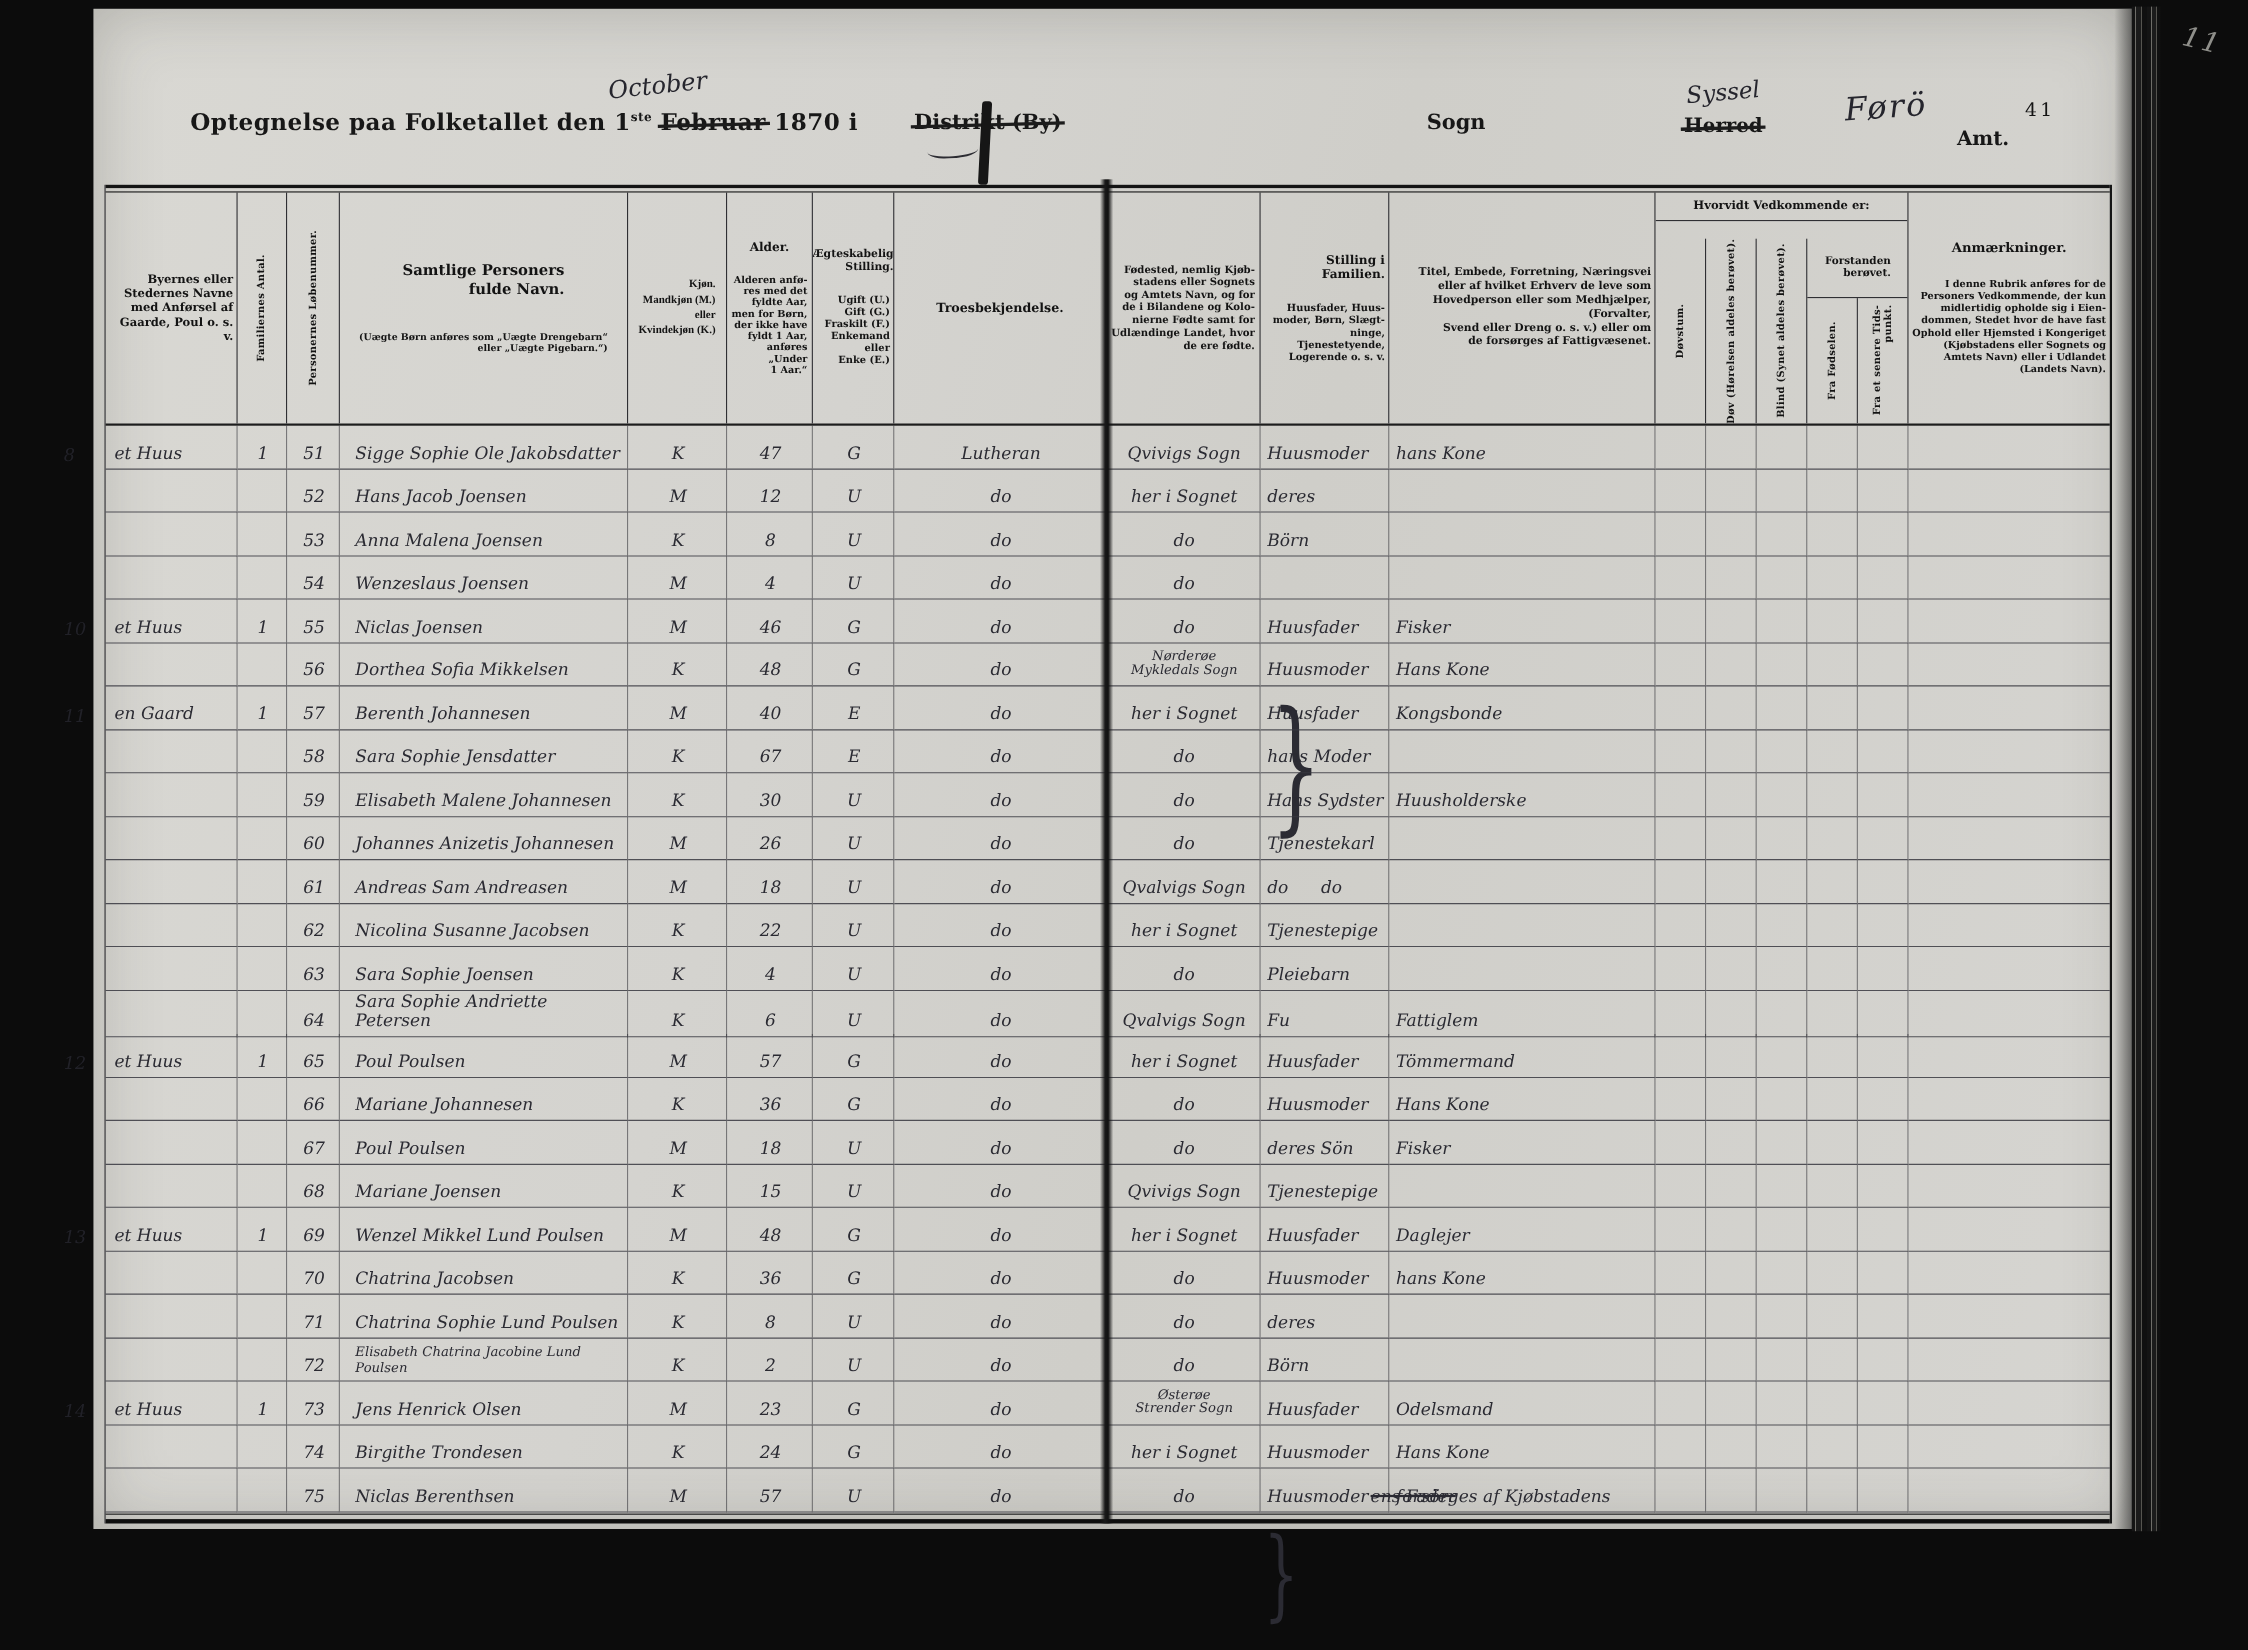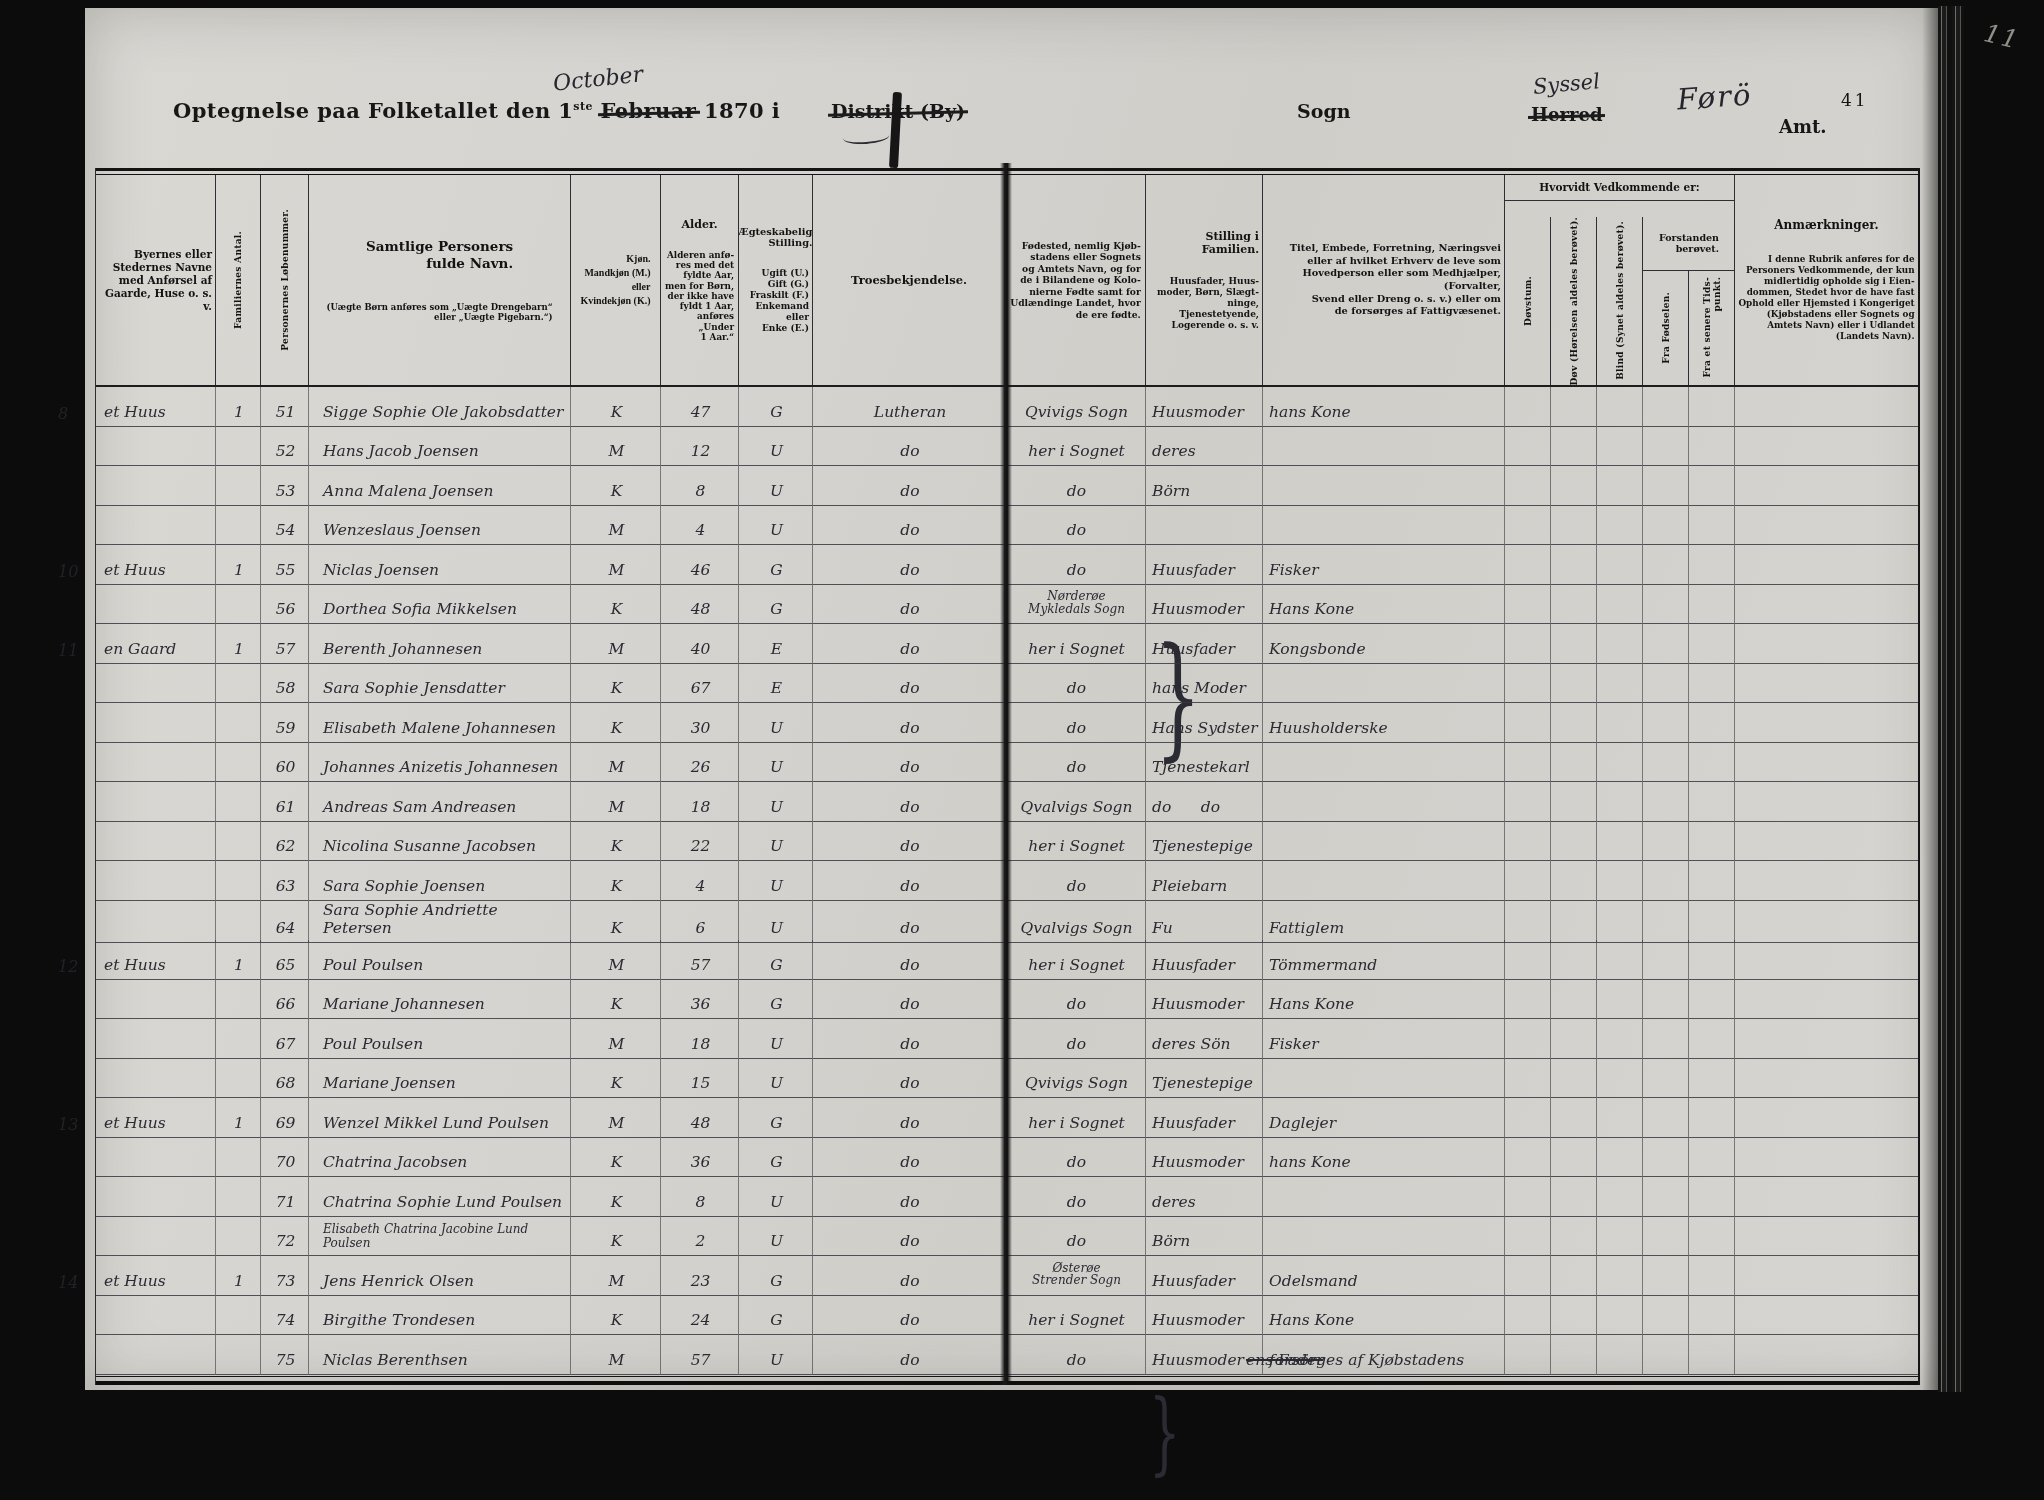--- a/index.html
+++ b/index.html
@@ -126,21 +126,21 @@
   <div class="t-amt print">Amt.</div>
   <div class="t-pagenum">41</div>
 
   <div class="tbl">
     <div class="rule-top"></div>
 
     <div class="thead">
       <div class="hcell h-place pre">Byernes eller
 Stedernes Navne
 med Anførsel af
-Gaarde, Huse o. s. v.</div>
+Gaarde, Poul o. s. v.</div>
       <div class="hcell">
           <span class="vtext">Familiernes Antal.</span>
         </div>
       <div class="hcell">
           <span class="vtext">Personernes Løbenummer.</span>
         </div>
       <div class="hcell">
         <div class="nh-top pre">Samtlige Personers
 fulde Navn.</div>
         <div class="nh-sub pre">(Uægte Børn anføres som „Uægte Drengebarn“

